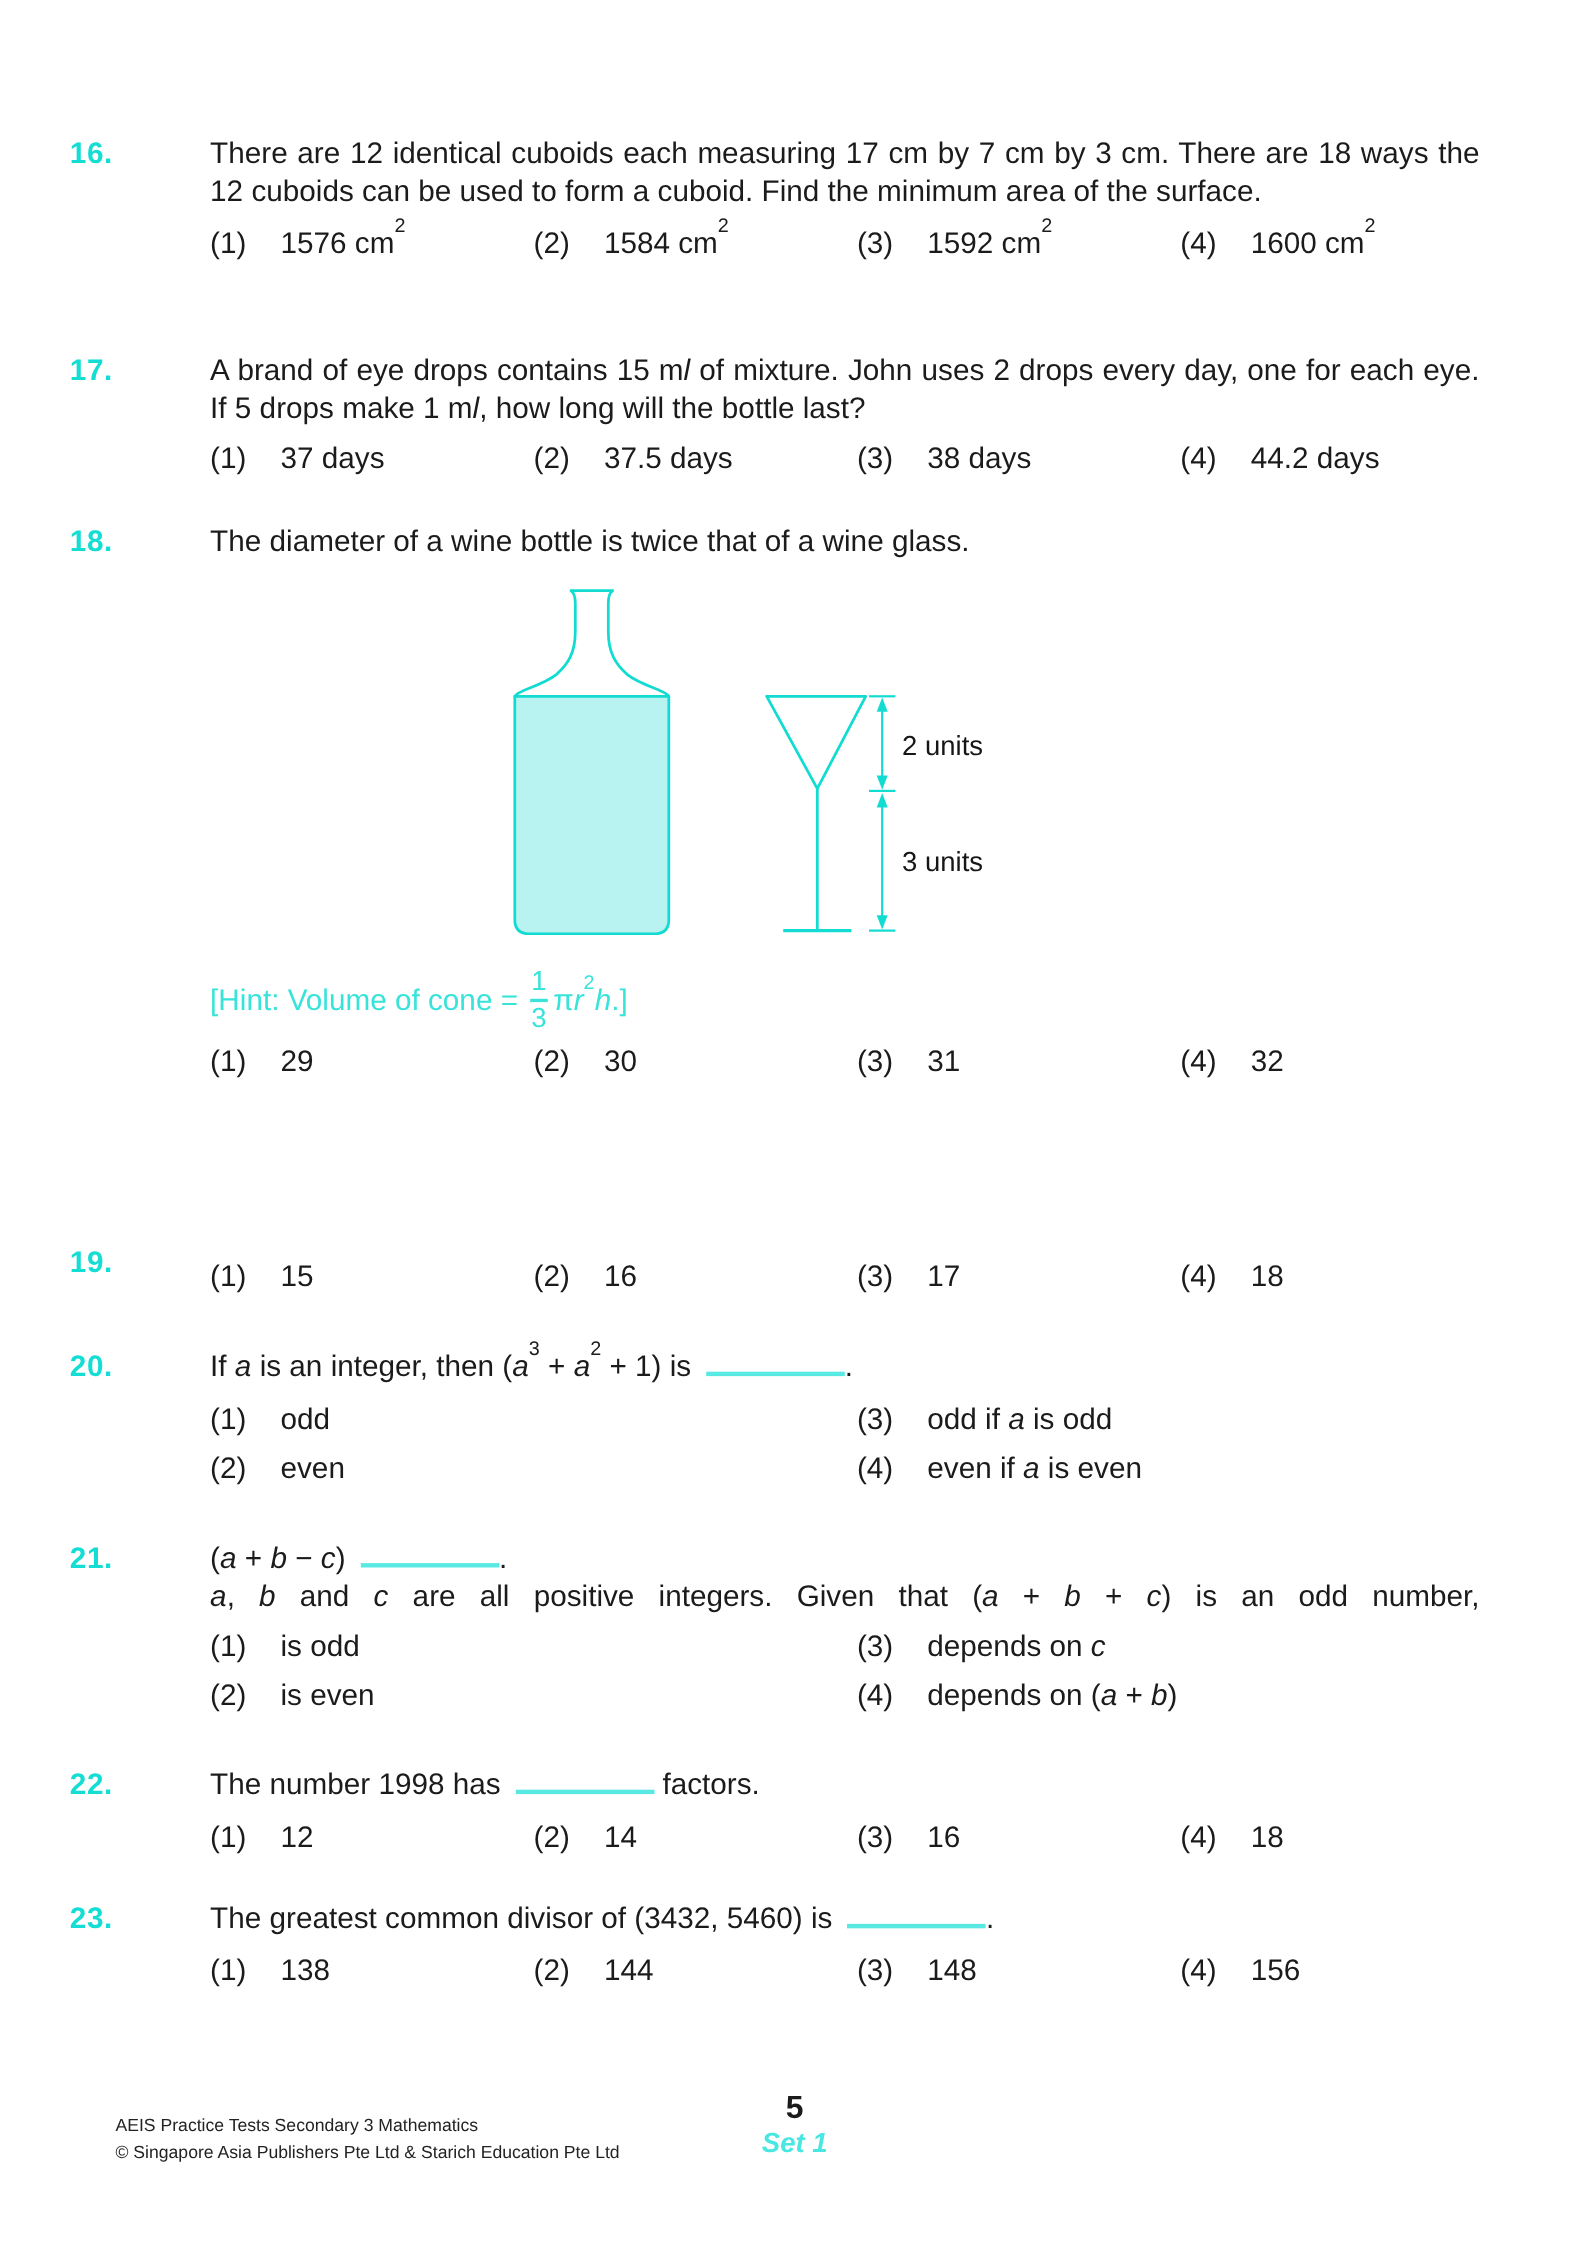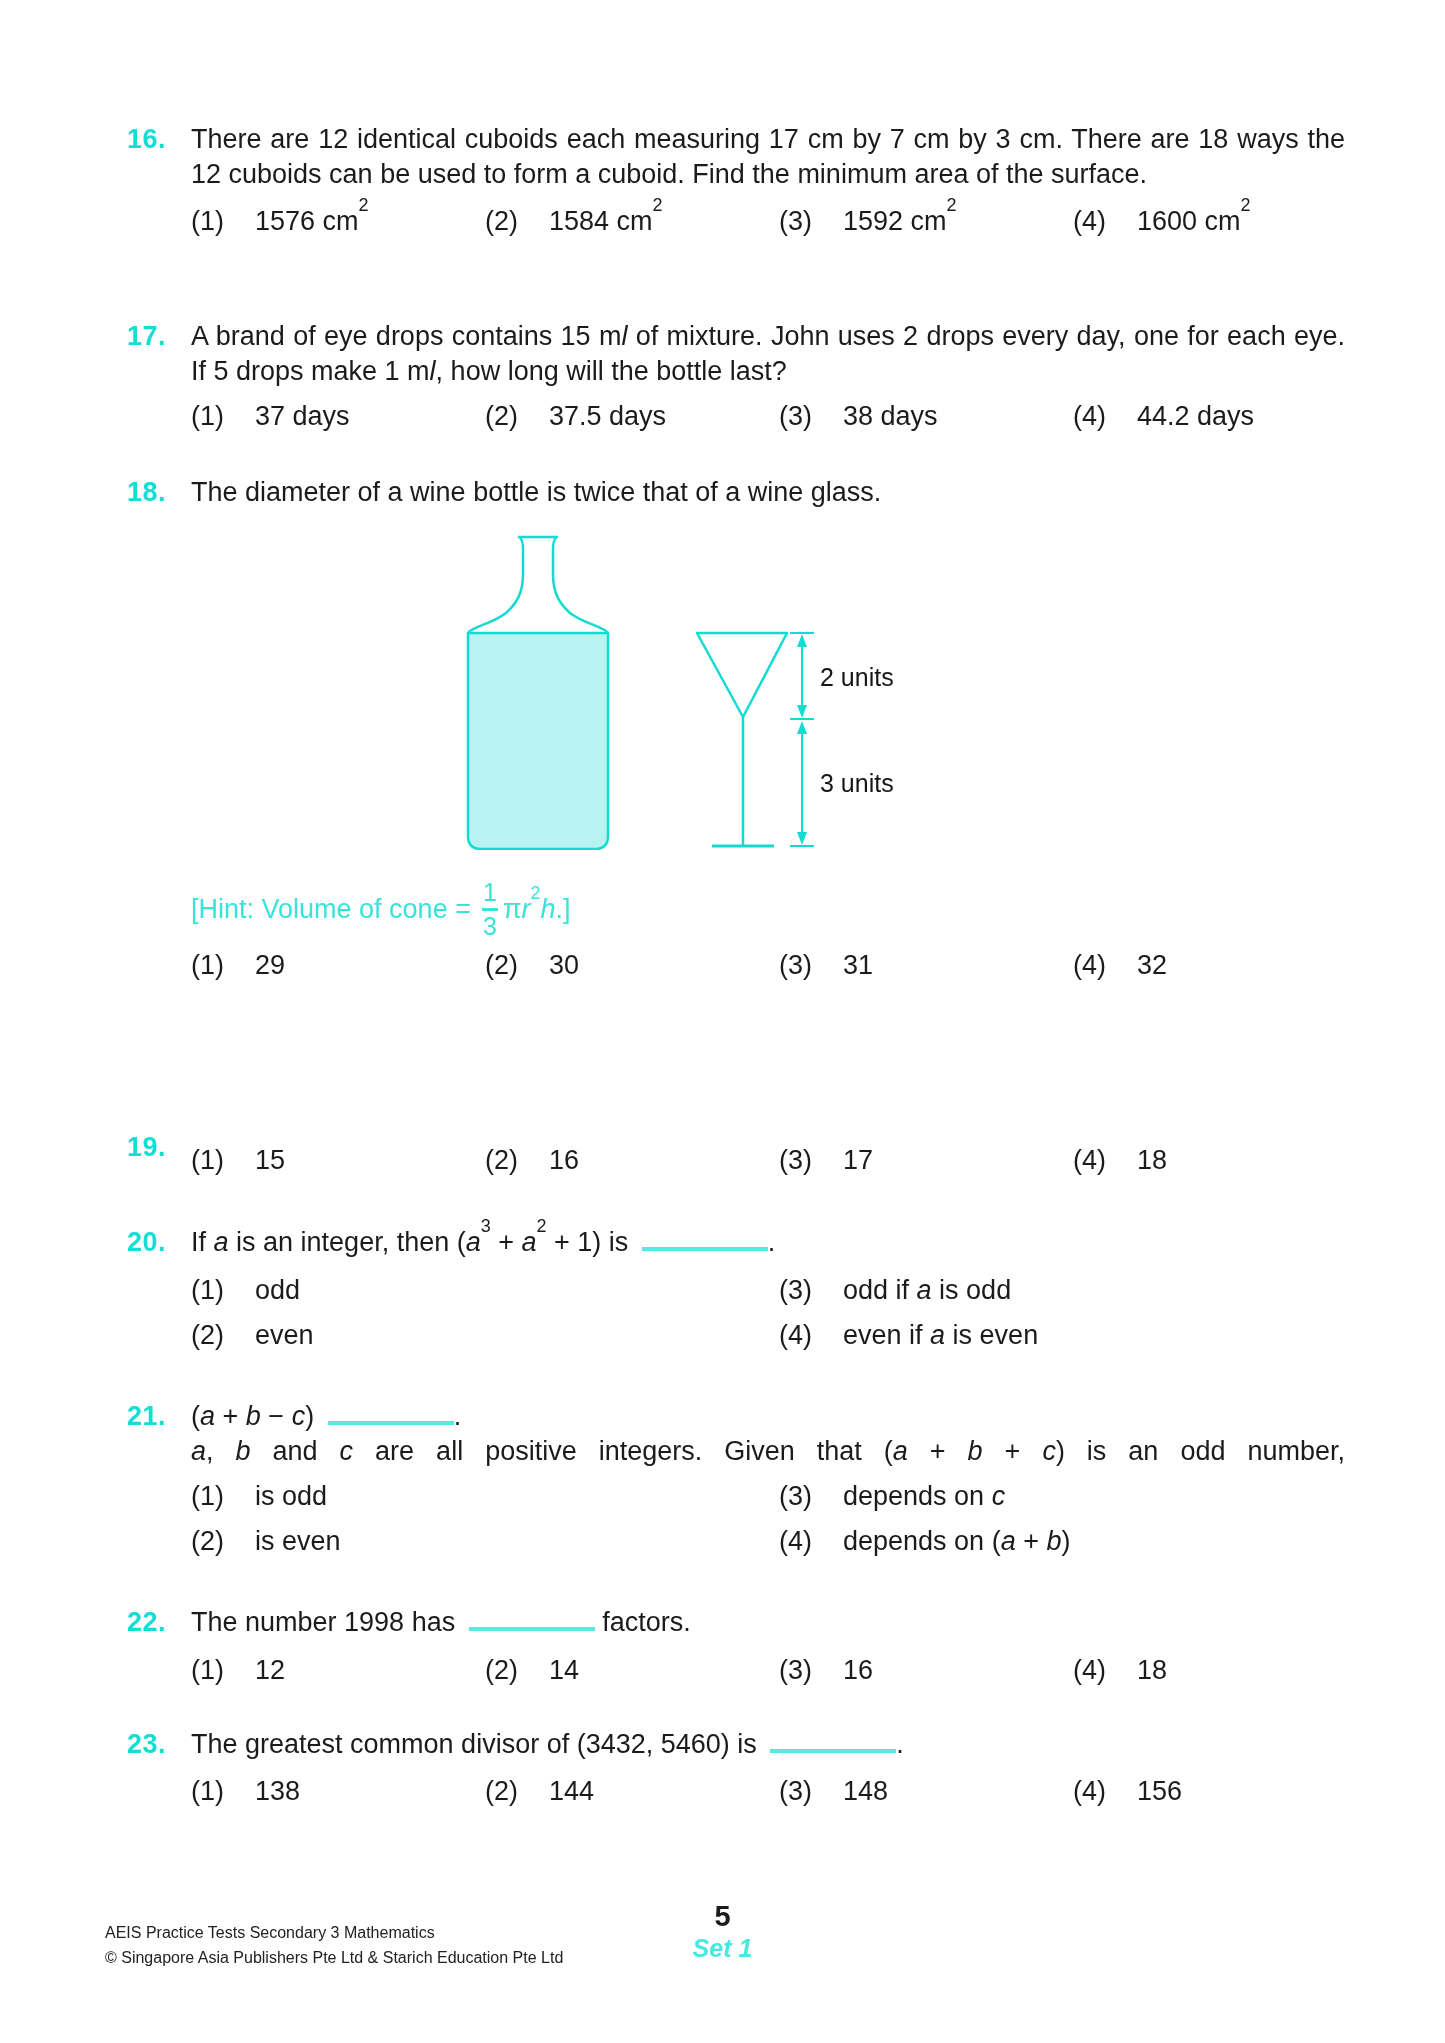--- a/index.html
+++ b/index.html
@@ -4,21 +4,21 @@
 <style>
   html,body { margin:0; padding:0; background:#e8e8e8; }
   .page {
     position:relative; width:1445px; height:2043px; margin:0 auto;
     background:#ffffff; overflow:hidden; color:#1b1b1b;
     font-family:"Liberation Sans","DejaVu Sans",sans-serif;
     font-size:27px; line-height:35px;
   }
   .q { position:absolute; left:0; width:100%; }
   .qnum {
-    position:absolute; left:0; top:0; width:166px; text-align:right;
+    position:absolute; left:0; top:0; width:166px; text-align:center;
     color:#14ddd3; font-weight:700; letter-spacing:0.5px;
   }
   .qbody { margin-left:191px; margin-right:100px; }
   .just { text-align:justify; }
   .justlast { text-align:justify; text-align-last:justify; }
   .nowrap { white-space:nowrap; margin-right:0; }
   i { font-style:italic; }
   sup { font-size:18px; line-height:0; position:relative; top:-9px; }
   .blank {
     display:inline-block; width:126px; height:0;

